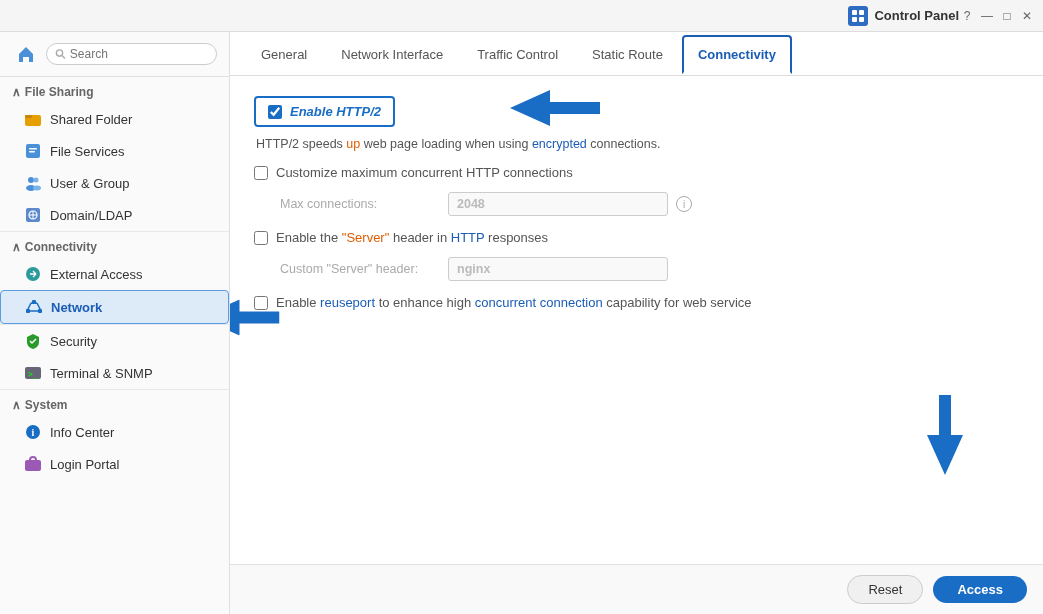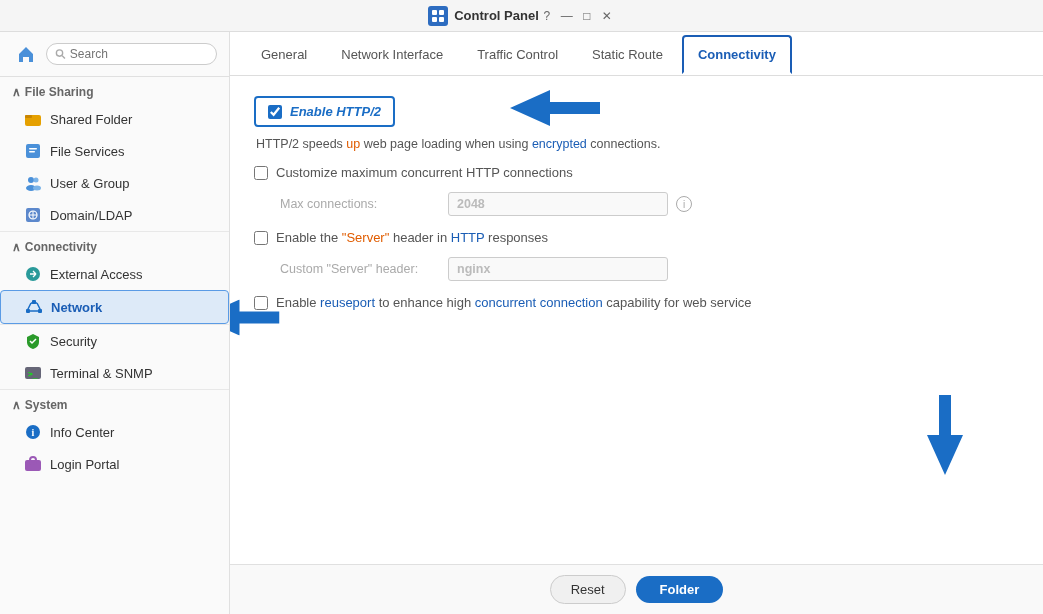--- a/index.html
+++ b/index.html
@@ -1,20 +1,20 @@
 <!DOCTYPE html>
 <html><head>
   <meta charset="utf-8">
   <style>
     * { box-sizing: border-box; margin: 0; padding: 0; }
     body { font-family: 'Segoe UI', Arial, sans-serif; font-size: 13px; background: #fff; width: 1043px; height: 614px; overflow: hidden; }
 
     
     .title-bar {
-      display: flex; align-items: center; justify-content: center;
+      display: flex; align-items: center; justify-content: flex-end;
       background: #f5f5f5; border-bottom: 1px solid #ddd;
       padding: 0 8px; height: 32px;
     }
     .title-bar-left { display: flex; align-items: center; gap: 6px; }
     .title-bar-icon {
       width: 20px; height: 20px; background: #2d6cc0;
       border-radius: 3px; display: flex; align-items: center; justify-content: center;
     }
     .title-bar-title { font-size: 13px; font-weight: 600; color: #333; }
     .title-bar-controls { display: flex; gap: 4px; align-items: center; }
@@ -112,21 +112,21 @@
       font-size: 12.5px; color: #999; background: #f9f9f9; width: 220px; outline: none; font-weight: bold;
     }
     .info-icon {
       width: 16px; height: 16px; border-radius: 50%; border: 1px solid #aaa;
       display: flex; align-items: center; justify-content: center;
       font-size: 10px; color: #aaa; cursor: pointer;
     }
 
     
     .footer {
-      display: flex; align-items: center; justify-content: center;
+      display: flex; align-items: center; justify-content: flex-end;
       padding: 10px 16px; border-top: 1px solid #e0e0e0; background: #f9f9f9; gap: 10px; margin-top: 30px;
     }
     .btn-reset {
       padding: 6px 20px; border: 1px solid #ccc; border-radius: 20px;
       background: #f0f0f0; cursor: pointer; font-size: 13px; color: #333;
     }
     .btn-apply {
       padding: 6px 24px; border: none; border-radius: 20px;
       background: #1a6dc5; cursor: pointer; font-size: 13px; color: #fff; font-weight: 600;
     }
@@ -381,17 +381,17 @@
       <div style="position:absolute; top:200px; left:-10px; pointer-events:none; z-index:10; transform:rotate(90deg)">
         <svg width="36" height="80" viewBox="0 0 36 80" fill="none">
           <polygon points="18,80 0,40 12,40 12,0 24,0 24,40 36,40" fill="#1a6dc5"></polygon>
         </svg>
       </div>
 
     </div>
 
     <div class="footer">
       <button class="btn-reset">Reset</button>
-      <button class="btn-apply">Folder</button>
+      <button class="btn-apply">Access</button>
     </div>
 
   </div>
 </div>
 
 </body></html>

